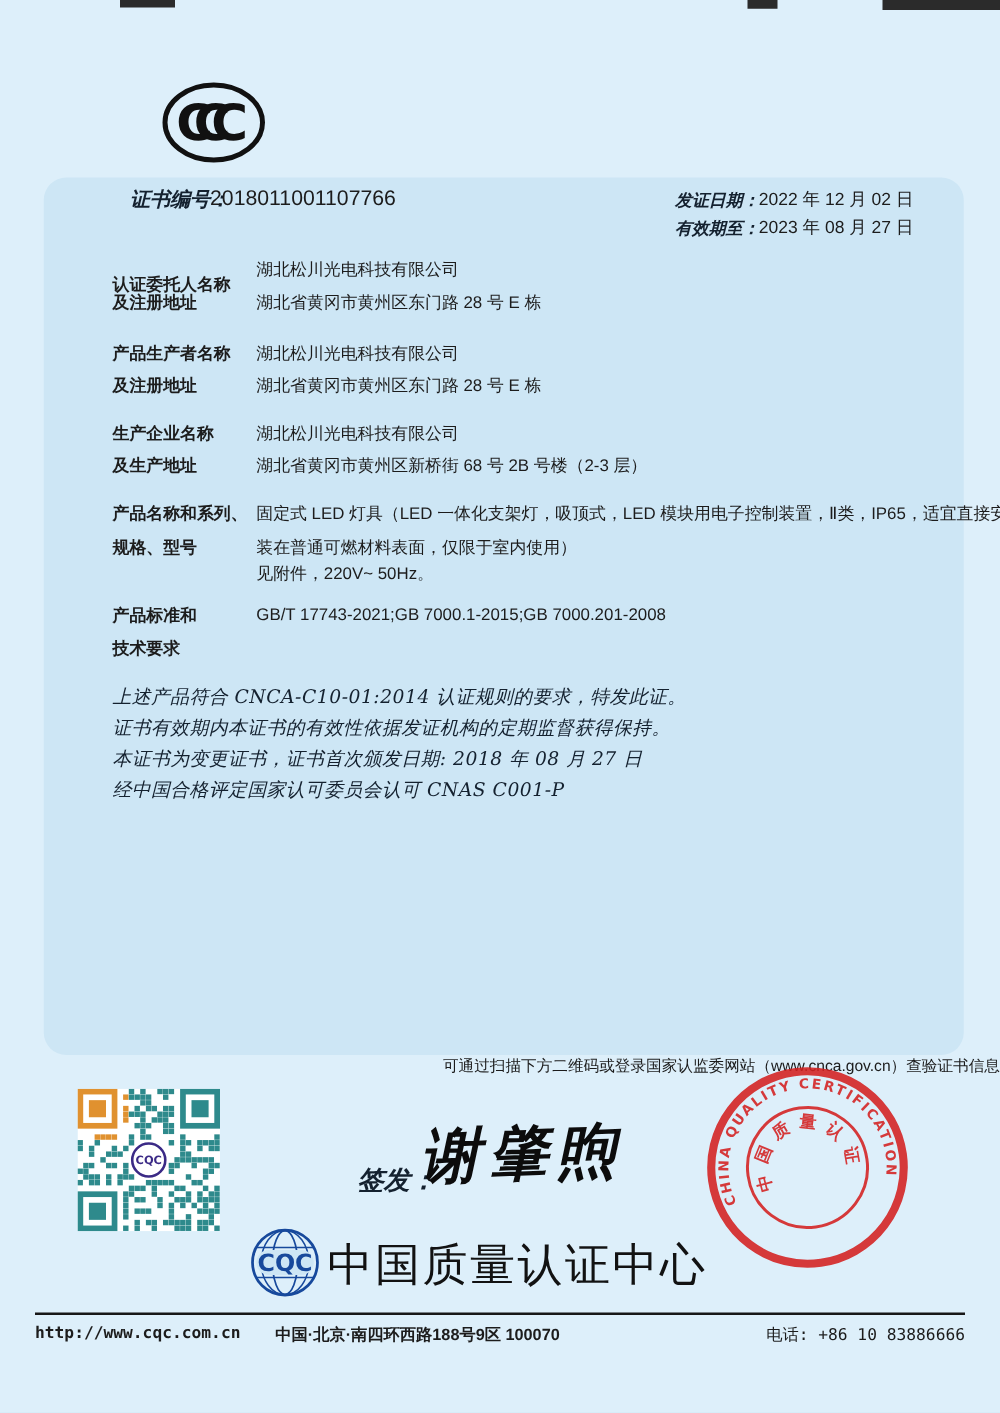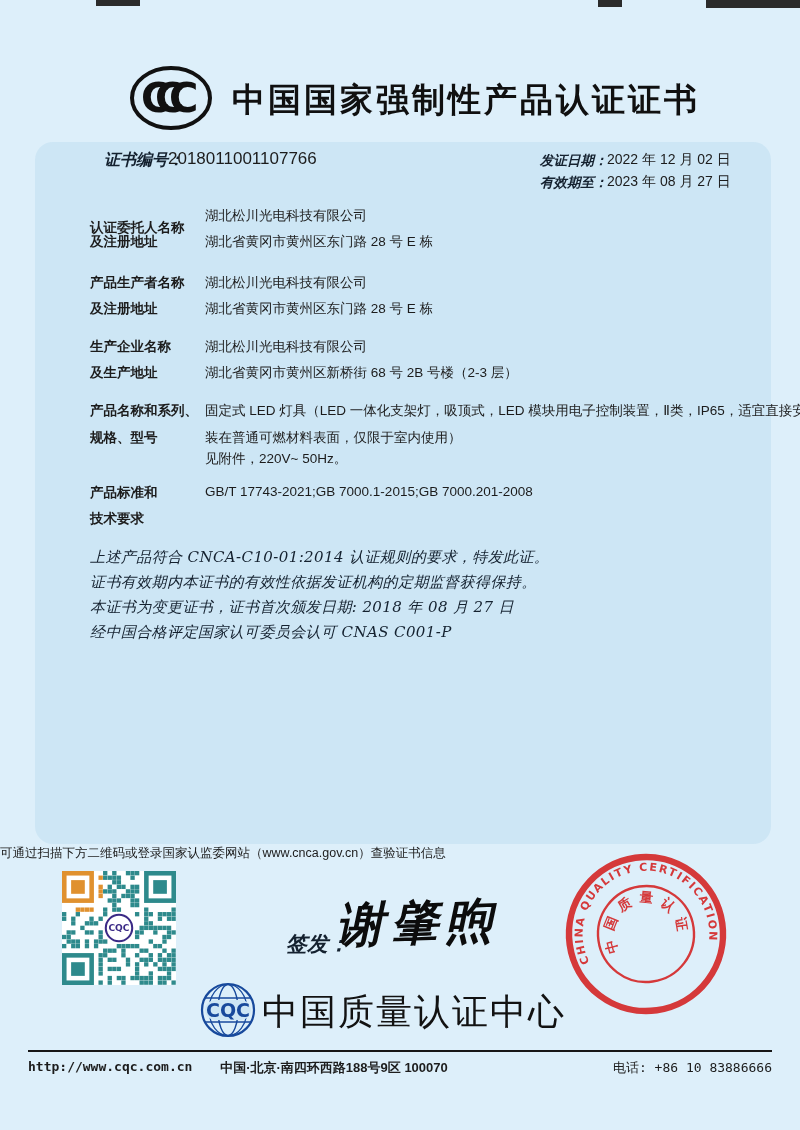--- a/index.html
+++ b/index.html
@@ -15,21 +15,21 @@
          letter-spacing:3px;color:#101010;white-space:nowrap;}
   .kai{font-family:"DejaVu Serif","Liberation Serif",serif;font-style:italic;
        color:#14212f;}
   .cert-num-label{position:absolute;left:104px;top:150px;font-size:16px;font-weight:600;}
   .cert-num-value{position:absolute;left:168px;top:149px;font-size:17px;font-weight:500;}
   .date-label{position:absolute;font-size:13.5px;font-weight:600;}
   .date-value{position:absolute;font-size:14px;font-weight:500;text-align:right;}
   .flabel{position:absolute;left:90px;font-size:13.5px;font-weight:bold;white-space:nowrap;}
   .fvalue{position:absolute;left:205px;font-size:13.5px;white-space:nowrap;}
   .stmt{position:absolute;left:90px;font-size:15px;letter-spacing:.4px;white-space:nowrap;}
-  .verify{position:absolute;left:0;top:845px;width:800px;text-align:left;
+  .verify{position:absolute;left:0;top:845px;width:800px;text-align:right;
           font-size:12.5px;color:#1b1b1b;}
   .qr{position:absolute;left:62px;top:871px;width:114px;height:114px;}
   .sign-label{position:absolute;left:286px;top:930px;font-size:21px;font-weight:600;}
   .sign-name{position:absolute;left:336px;top:891px;font-size:48px;font-weight:600;
              font-family:"DejaVu Serif",serif;font-style:italic;letter-spacing:6px;
              transform:rotate(-2deg);color:#0c0c0c;white-space:nowrap;}
   .cqc-globe{position:absolute;left:198px;top:981px;}
   .issuer-name{position:absolute;left:262px;top:988px;font-size:36px;font-weight:500;
                letter-spacing:2px;color:#121212;white-space:nowrap;}
   .stamp{position:absolute;left:558px;top:846px;opacity:.88;transform:rotate(-8deg);}
@@ -50,21 +50,20 @@
 
   <div class="header">
     <svg class="ccc-logo" width="86" height="68" viewBox="0 0 86 68">
       <ellipse cx="43" cy="34" rx="39" ry="30" fill="none" stroke="#111" stroke-width="4"></ellipse>
       <g font-family="'DejaVu Sans',sans-serif" font-weight="bold" font-size="40" fill="#111">
         <text x="13" y="48">C</text>
         <text x="27" y="48">C</text>
         <text x="41" y="48">C</text>
       </g>
     </svg>
-    <div class="title">中国国家强制性产品认证证书</div>
   </div>
 
   <div class="panel"></div>
 
   <div class="cert-num-label kai">证书编号：</div>
   <div class="cert-num-value">2018011001107766</div>
   <div class="date-label kai" style="left:540px;top:152px">发证日期：</div>
   <div class="date-value" style="left:607px;top:151px">2022 年 12 月 02 日</div>
   <div class="date-label kai" style="left:540px;top:174px">有效期至：</div>
   <div class="date-value" style="left:607px;top:173px">2023 年 08 月 27 日</div>

